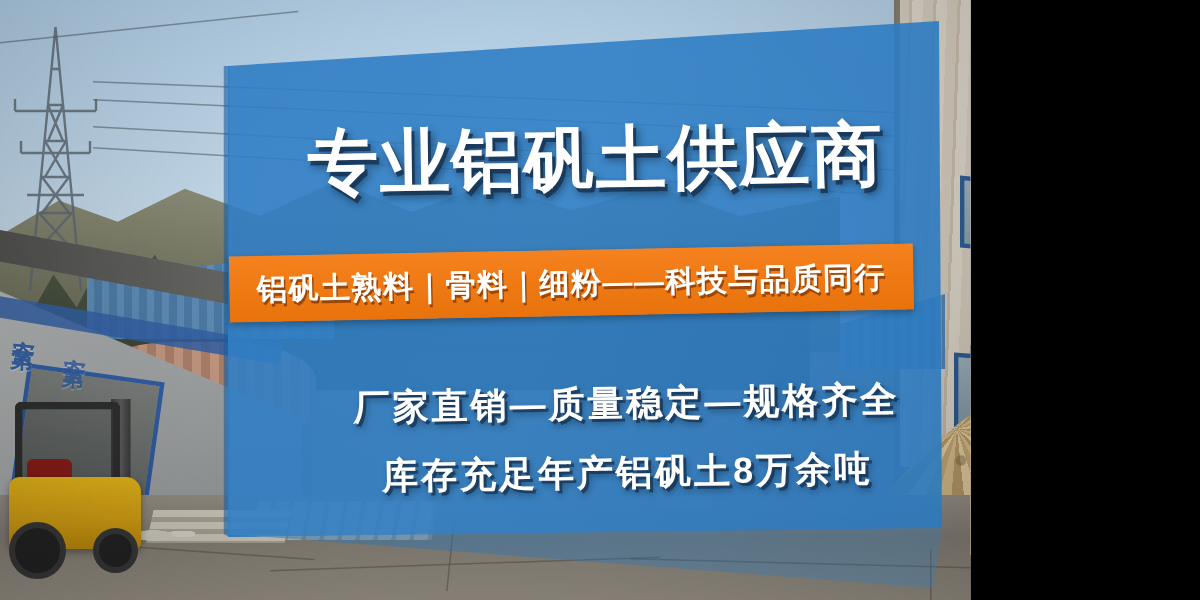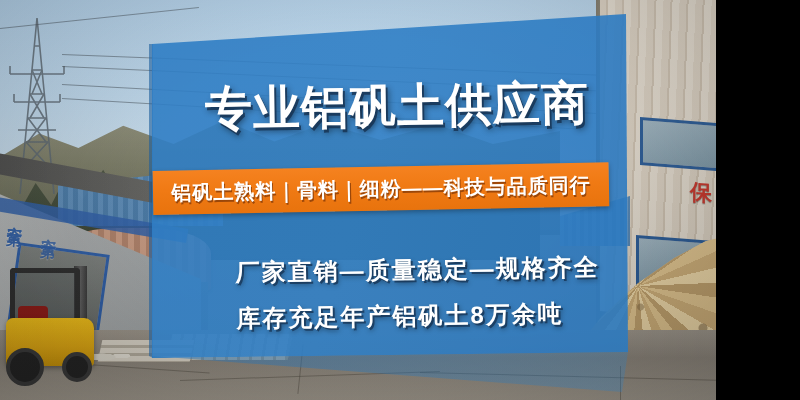--- a/index.html
+++ b/index.html
@@ -3,26 +3,27 @@
 <meta charset="utf-8">
 <title>Banner</title>
 <style>
   html, body {
     margin: 0;
     padding: 0;
     background: #000;
   }
   #banner {
     position: relative;
-    width: 716px;
+    width: 647px;
     height: 400px;
     overflow: hidden;
     font-family: "Liberation Sans", "DejaVu Sans", sans-serif;
     background: #9a9285;
     user-select: none;
+    text-align: center;
   }
 
   
   .photo { position:absolute; inset:0; overflow:hidden; }
 
   
   .sky {
     position:absolute; left:0; top:0; width:800px; height:230px;
     background: linear-gradient(175deg,#aecde6 0%, #bcd6ea 35%, #cfe0ec 70%, #d6e2ea 100%);
   }

